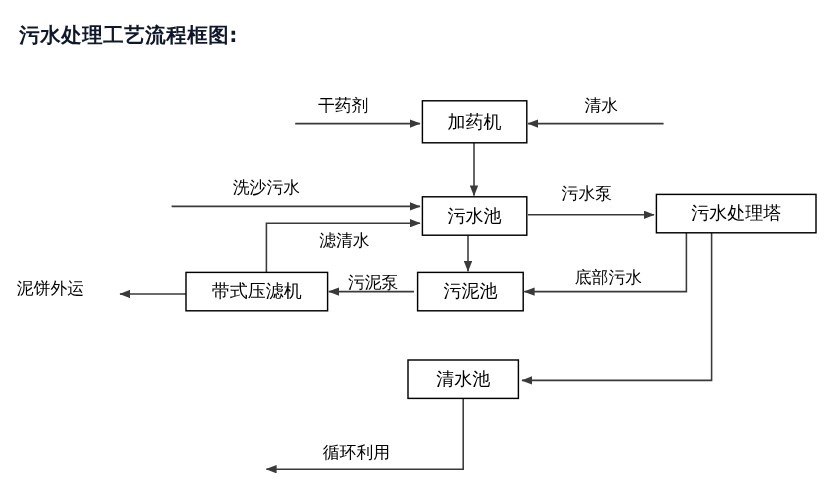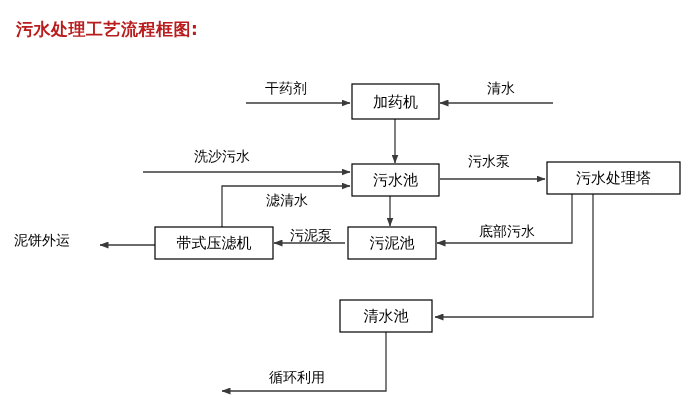--- a/index.html
+++ b/index.html
@@ -22,21 +22,21 @@
     width: 700px;
     height: 420px;
   }
   .page-title {
     position: absolute;
     left: 16px;
     top: 18px;
     font-size: 17px;
     font-weight: bold;
     letter-spacing: 0.5px;
-    color: #b91c1c;
+    color: #0f172a;
     white-space: nowrap;
   }
   svg.flow-canvas {
     position: absolute;
     left: 0;
     top: 0;
     width: 700px;
     height: 420px;
     overflow: visible;
   }

